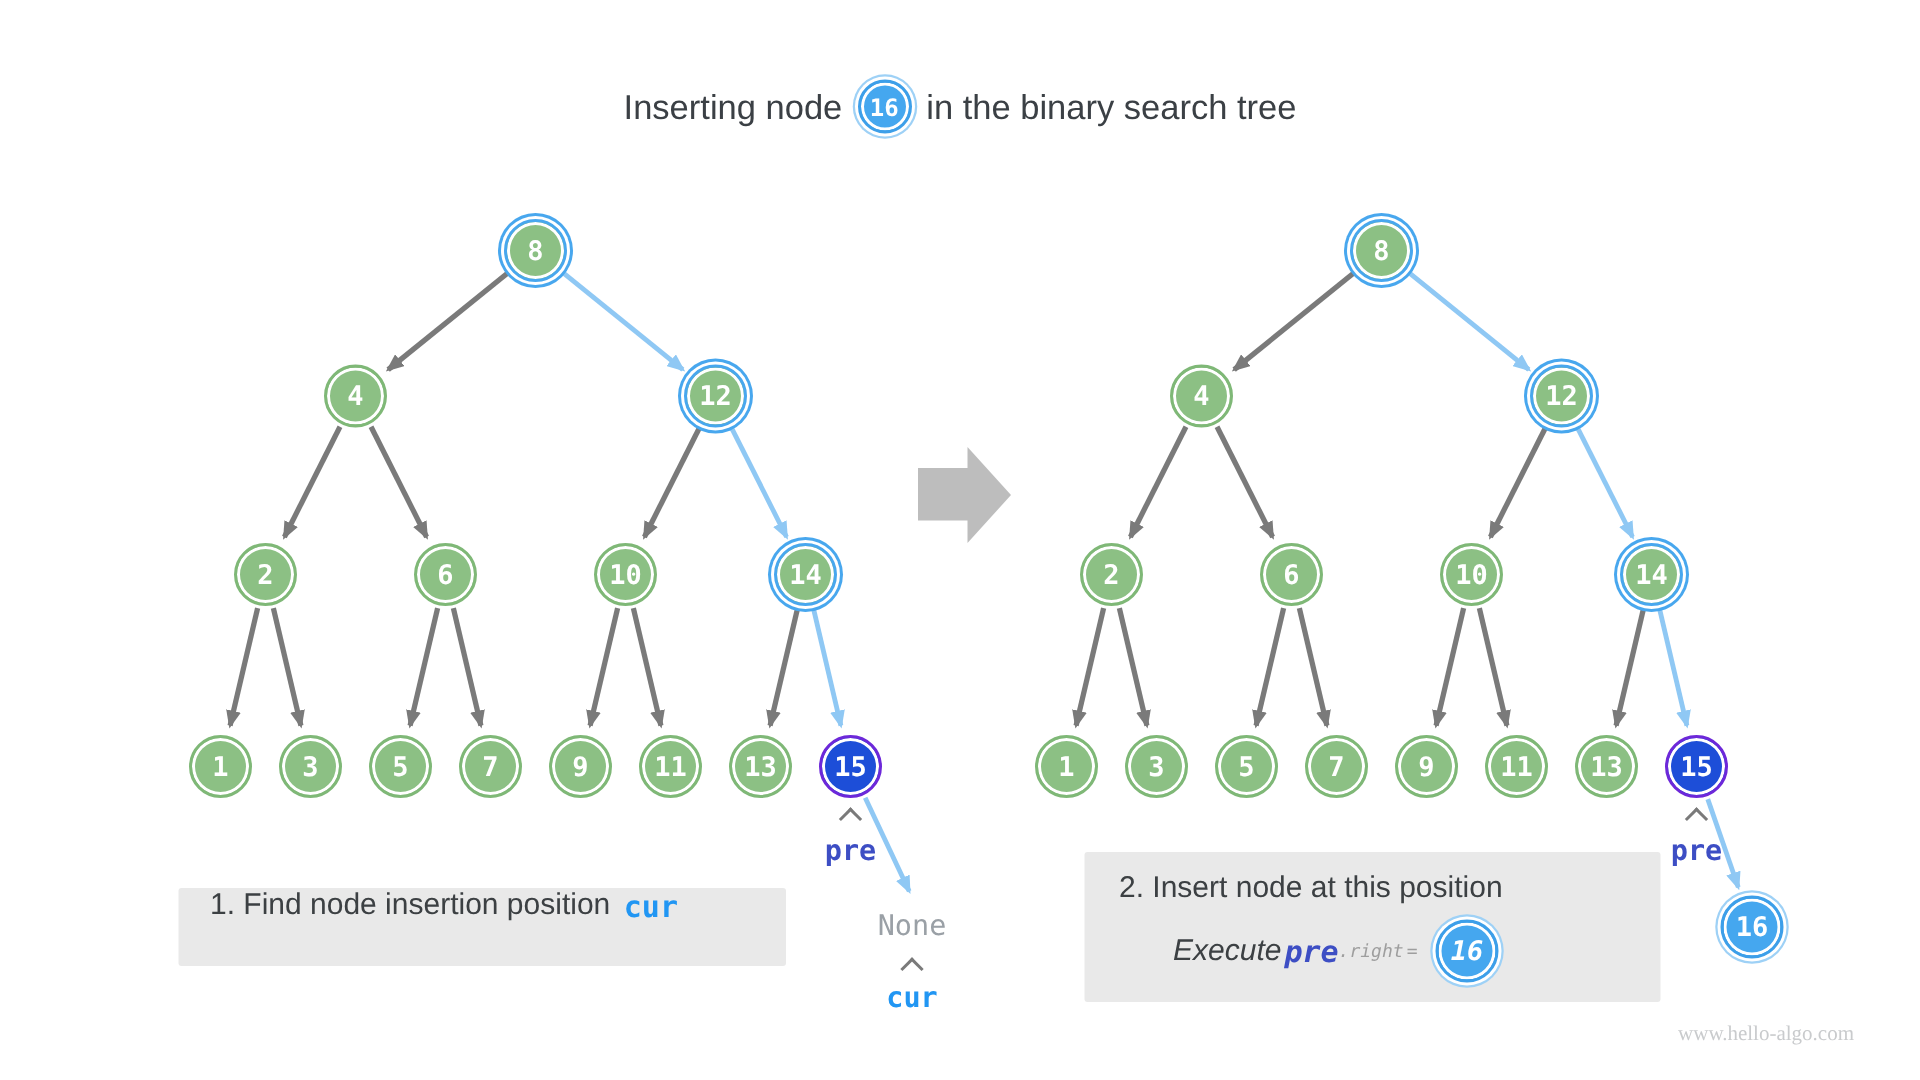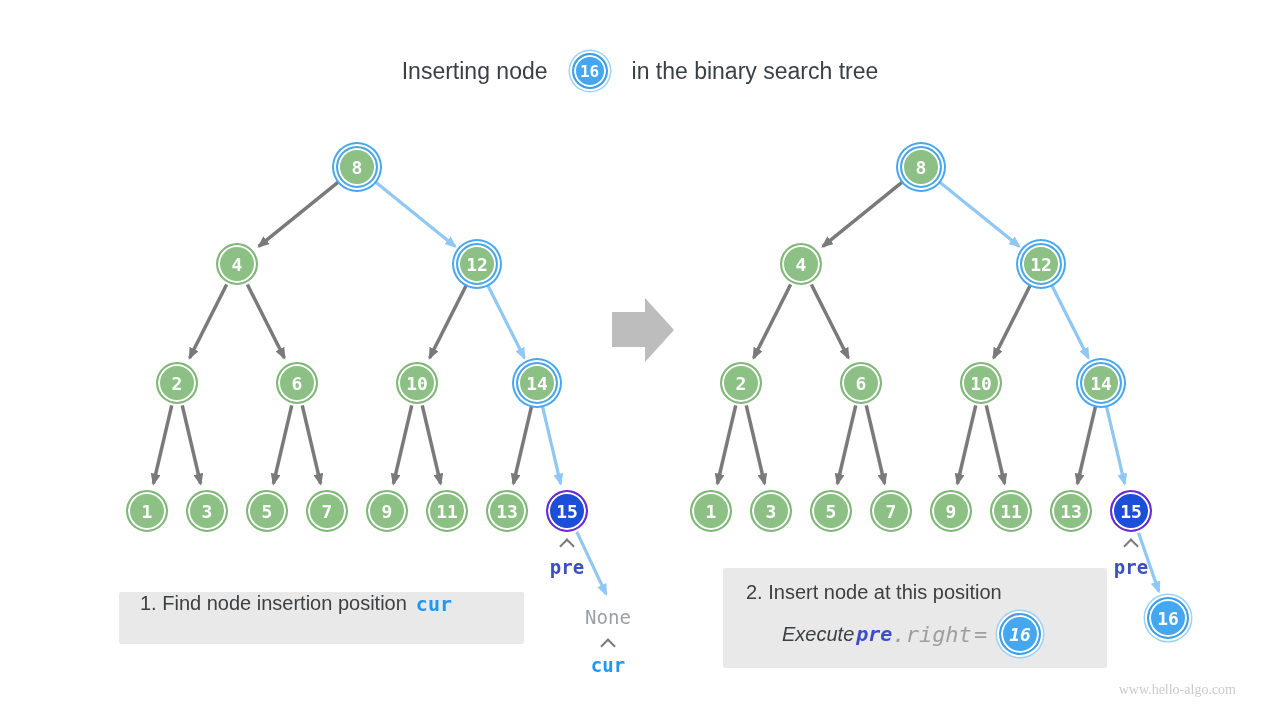--- a/index.html
+++ b/index.html
@@ -3,21 +3,21 @@
 <meta charset="utf-8">
 <style>
   html,body{margin:0;padding:0;background:#fff;}
   #canvas{
     position:relative;width:1280px;height:720px;background:#ffffff;
     font-family:"Liberation Sans",sans-serif;overflow:hidden;
   }
   
   #title-row{
     position:absolute;left:0;top:44px;width:1280px;height:54px;
-    display:flex;align-items:center;justify-content:center;gap:24px;
+    display:flex;align-items:center;justify-content:center;gap:10px;
     font-size:23px;color:#3b4045;
   }
   
   .node{
     position:absolute;width:38px;height:38px;border-radius:50%;
     display:flex;align-items:center;justify-content:center;
     font-family:"DejaVu Sans Mono",monospace;font-weight:700;font-size:18px;color:#ffffff;
     box-sizing:content-box;z-index:3;
   }
   .node.green{background:#8CC084;border:2px solid #7FB877;box-shadow:inset 0 0 0 2px #fff;}
@@ -52,21 +52,21 @@
     left:119px;top:592px;width:405px;height:52px;
     display:flex;align-items:flex-start;padding-left:21px;box-sizing:border-box;gap:9px;
   }
   #caption-right{
     left:723px;top:568px;width:384px;height:100px;
     box-sizing:border-box;padding:13px 0 0 23px;
   }
   .code{font-family:"DejaVu Sans Mono",monospace;}
   .code.pre-ink{color:#3D4EC4;font-weight:700;font-size:20px;}
   .code.cur-ink{color:#2196F3;font-weight:700;font-size:20px;}
-  .code.gray-ink{color:#9E9E9E;font-weight:400;font-size:22px;text-align:center;}
+  .code.gray-ink{color:#9E9E9E;font-weight:400;font-size:12px;text-align:center;}
   #caption-right .line2{
     display:flex;align-items:center;margin-top:9px;margin-left:36px;gap:2px;font-style:italic;
   }
   
   #watermark{
     position:absolute;right:44px;bottom:22px;
     font-family:Liberation Serif, serif;font-size:14px;color:#C9CBCD;z-index:5;
   }
 </style>
 </head>

